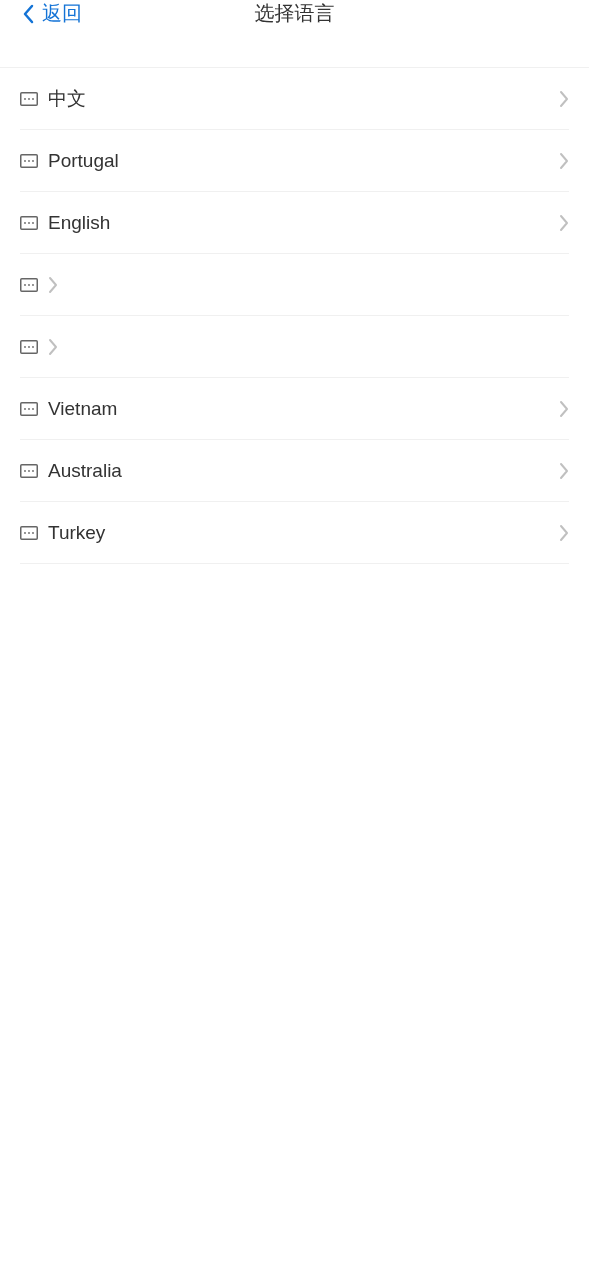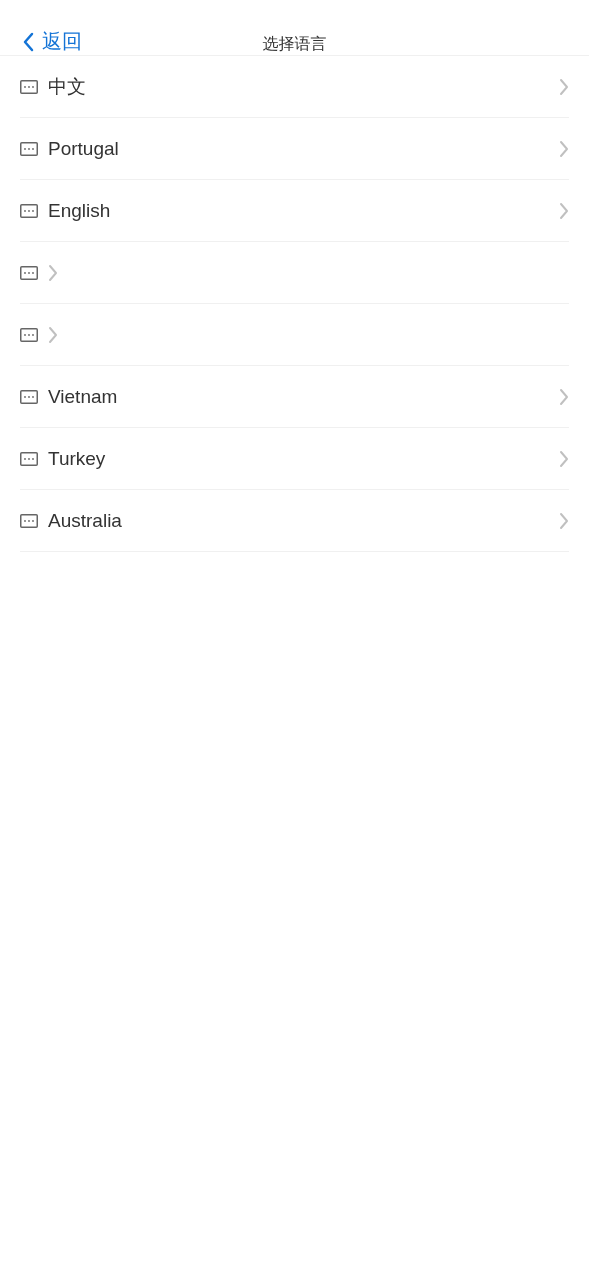--- a/index.html
+++ b/index.html
@@ -10,43 +10,43 @@
     body {
       width: 589px;
       height: 1270px;
       background: #fff;
       font-family: -apple-system, BlinkMacSystemFont, "Segoe UI", Helvetica, Arial, sans-serif;
       color: #333;
       position: relative;
     }
     .header {
       display: flex;
-      align-items: flex-end;
-      height: 56px;
+      align-items: flex-start;
+      height: 68px;
       position: relative;
       border-bottom: 1px solid #f0f0f0;
     }
     .back-button {
       display: flex;
       align-items: center;
       color: #1373d6;
       font-size: 20px;
       cursor: pointer;
       position: absolute;
       left: 22px;
     }
     .back-button .chevron {
       margin-right: 8px;
       display: flex;
       align-items: center;
     }
     .page-title {
       width: 100%;
       text-align: center;
-      font-size: 16px;
+      font-size: 20px;
       font-weight: 400;
       color: #333;
     }
     .list {
       padding: 0 20px;
     }
     .list-item {
       display: flex;
       align-items: center;
       height: 62px;
@@ -191,37 +191,37 @@
 
   <div class="list-item">
     <span class="item-icon">
       <svg width="18" height="14" viewBox="0 0 18 14" fill="none">
         <rect x="0.75" y="0.75" width="16.5" height="12.5" rx="1" stroke="#666" stroke-width="1.5"></rect>
         <circle cx="5" cy="7" r="0.9" fill="#666"></circle>
         <circle cx="9" cy="7" r="0.9" fill="#666"></circle>
         <circle cx="13" cy="7" r="0.9" fill="#666"></circle>
       </svg>
     </span>
+    <span class="item-label">Australia</span>
+    <span class="item-arrow">
+      <svg width="10" height="18" viewBox="0 0 10 18" fill="none">
+        <path d="M2 2L8 9L2 16" stroke="#c0c0c0" stroke-width="2" stroke-linecap="round" stroke-linejoin="round"></path>
+      </svg>
+    </span>
+  </div>
+
+  <div class="list-item">
+    <span class="item-icon">
+      <svg width="18" height="14" viewBox="0 0 18 14" fill="none">
+        <rect x="0.75" y="0.75" width="16.5" height="12.5" rx="1" stroke="#666" stroke-width="1.5"></rect>
+        <circle cx="5" cy="7" r="0.9" fill="#666"></circle>
+        <circle cx="9" cy="7" r="0.9" fill="#666"></circle>
+        <circle cx="13" cy="7" r="0.9" fill="#666"></circle>
+      </svg>
+    </span>
     <span class="item-label">Turkey</span>
     <span class="item-arrow">
       <svg width="10" height="18" viewBox="0 0 10 18" fill="none">
         <path d="M2 2L8 9L2 16" stroke="#c0c0c0" stroke-width="2" stroke-linecap="round" stroke-linejoin="round"></path>
       </svg>
     </span>
   </div>
-
-  <div class="list-item">
-    <span class="item-icon">
-      <svg width="18" height="14" viewBox="0 0 18 14" fill="none">
-        <rect x="0.75" y="0.75" width="16.5" height="12.5" rx="1" stroke="#666" stroke-width="1.5"></rect>
-        <circle cx="5" cy="7" r="0.9" fill="#666"></circle>
-        <circle cx="9" cy="7" r="0.9" fill="#666"></circle>
-        <circle cx="13" cy="7" r="0.9" fill="#666"></circle>
-      </svg>
-    </span>
-    <span class="item-label">Australia</span>
-    <span class="item-arrow">
-      <svg width="10" height="18" viewBox="0 0 10 18" fill="none">
-        <path d="M2 2L8 9L2 16" stroke="#c0c0c0" stroke-width="2" stroke-linecap="round" stroke-linejoin="round"></path>
-      </svg>
-    </span>
-  </div>
 </div>
 
 </body></html>

